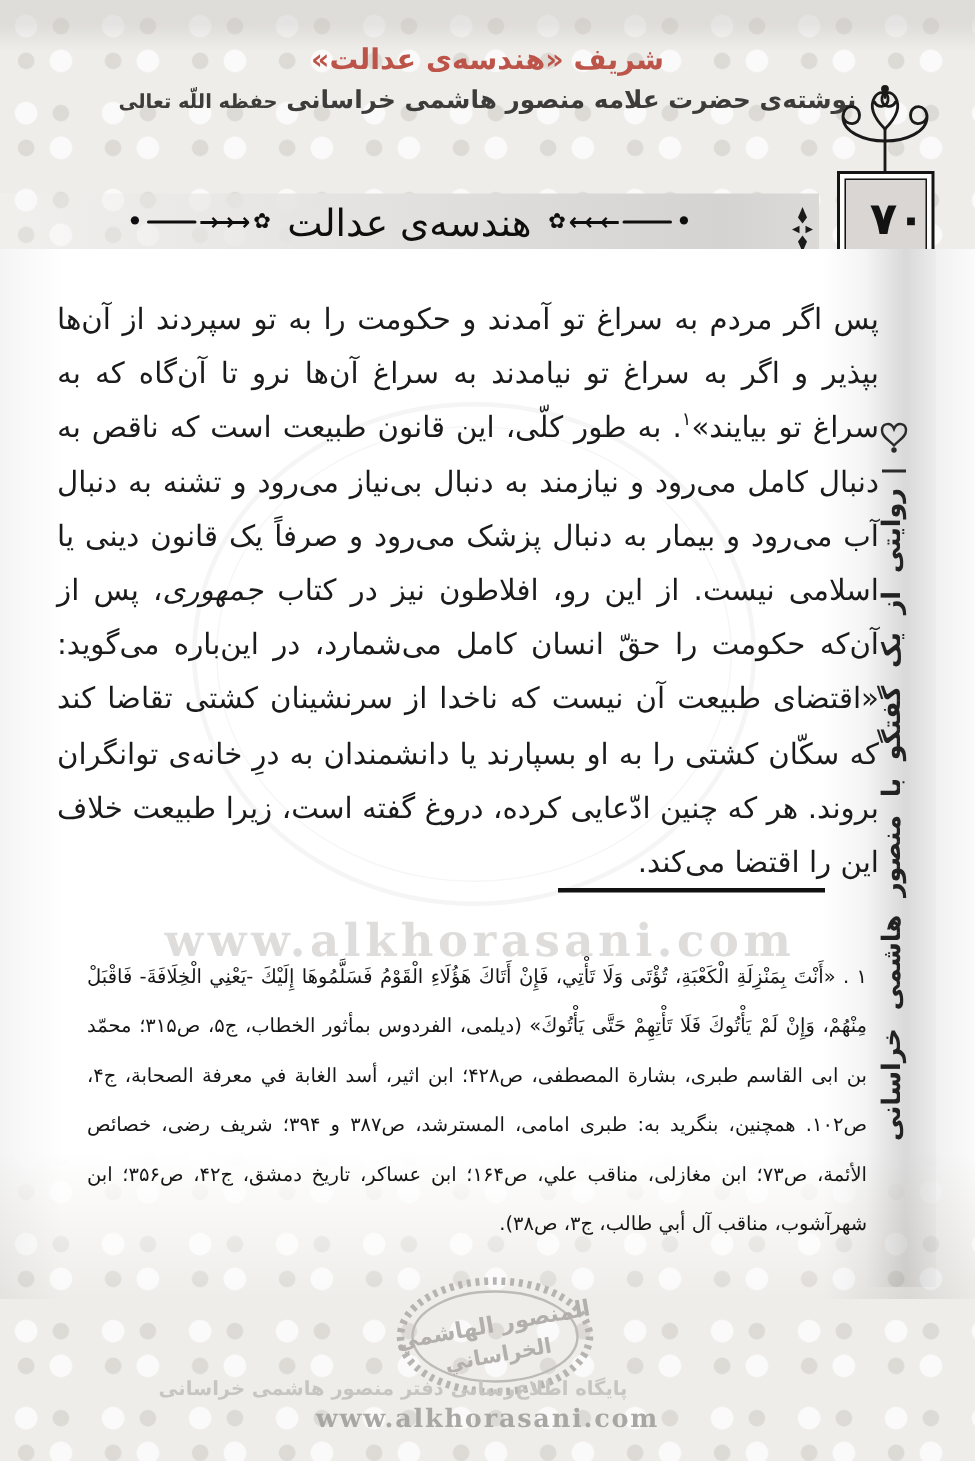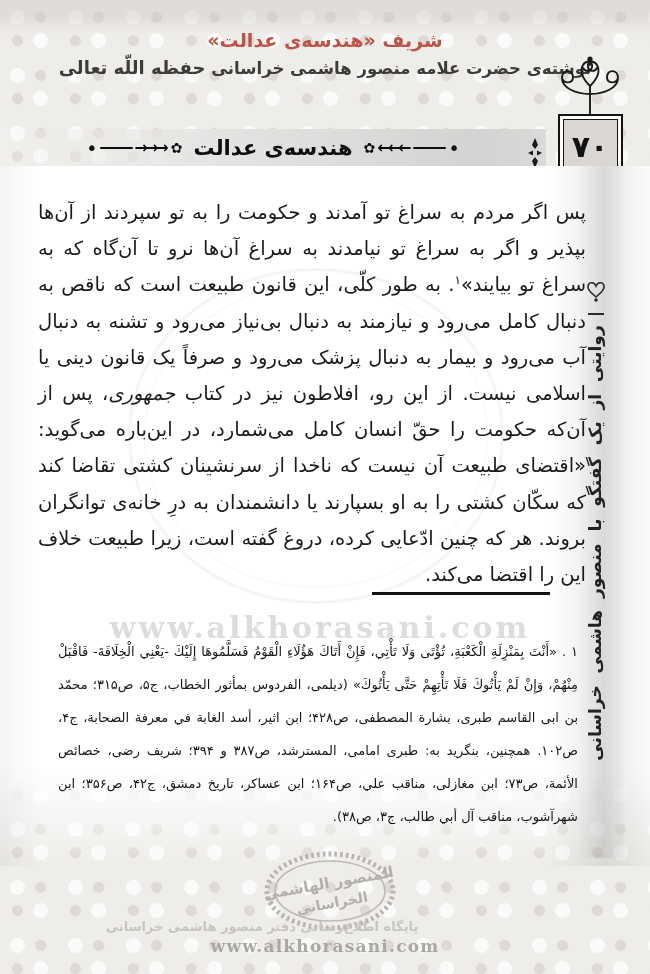--- a/index.html
+++ b/index.html
@@ -22,44 +22,44 @@
 
   
   .book-title{
     position:absolute;top:29px;left:0;width:650px;text-align:center;
     color:#bc5449;font-size:19px;font-weight:bold;direction:rtl;
   }
   .author-line{
     position:absolute;top:57px;left:0;width:650px;text-align:center;
     color:#3e3c3b;font-size:16.5px;font-weight:bold;direction:rtl;
   }
-  .author-line .honorific{font-size:18px;font-weight:bold;text-align:right;}
+  .author-line .honorific{font-size:13px;font-weight:bold;text-align:right;}
 
   
   .band{
     position:absolute;top:129px;left:0;width:546px;height:38px;
     background:linear-gradient(to right, rgba(255,255,255,.15), #e6e4e2 40%, #d5d3d1 88%, #dcdad8);
     display:flex;align-items:center;justify-content:center;gap:9px;
   }
-  .band-title{font-size:21px;font-weight:bold;color:#0e0e0e;direction:rtl;padding:0 2px;}
+  .band-title{font-size:25px;font-weight:normal;color:#0e0e0e;direction:rtl;padding:0 2px;}
   .orn-group{display:flex;align-items:center;gap:2px;color:#0e0e0e;}
   .orn-dot{font-size:19px;line-height:1;}
   .orn-tail{width:33px;height:2.6px;background:#0e0e0e;border-radius:2px;}
   .orn-arrows{font-size:16px;font-weight:bold;letter-spacing:-3px;line-height:1;padding-right:3px;}
   .orn-flower{font-size:14px;line-height:1;}
 
   
   .medallion{
     position:absolute;left:540px;top:56px;width:100px;
     display:flex;flex-direction:column;align-items:center;
   }
   .num-box{border:2.5px solid #141414;padding:3px;background:#fdfdfc;}
   .num-box-inner{
     width:53px;height:53px;border:1.5px solid #141414;background:#d9d6d3;
-    display:flex;align-items:center;justify-content:center;
+    display:flex;align-items:center;justify-content:flex-end;
   }
   .num-box-inner span{font-size:30px;font-weight:bold;color:#121212;line-height:1;}
   .side-cross{position:absolute;left:527px;top:136px;}
 
   
   .content-bg{
     position:absolute;left:0;top:166px;width:650px;height:700px;
     background:
       linear-gradient(to right, rgba(0,0,0,.045), rgba(255,255,255,0) 42px, rgba(255,255,255,0) 548px, rgba(0,0,0,.085) 605px, rgba(0,0,0,.015)),
       linear-gradient(to bottom, #ffffff 0 86%, rgba(255,255,255,0));

